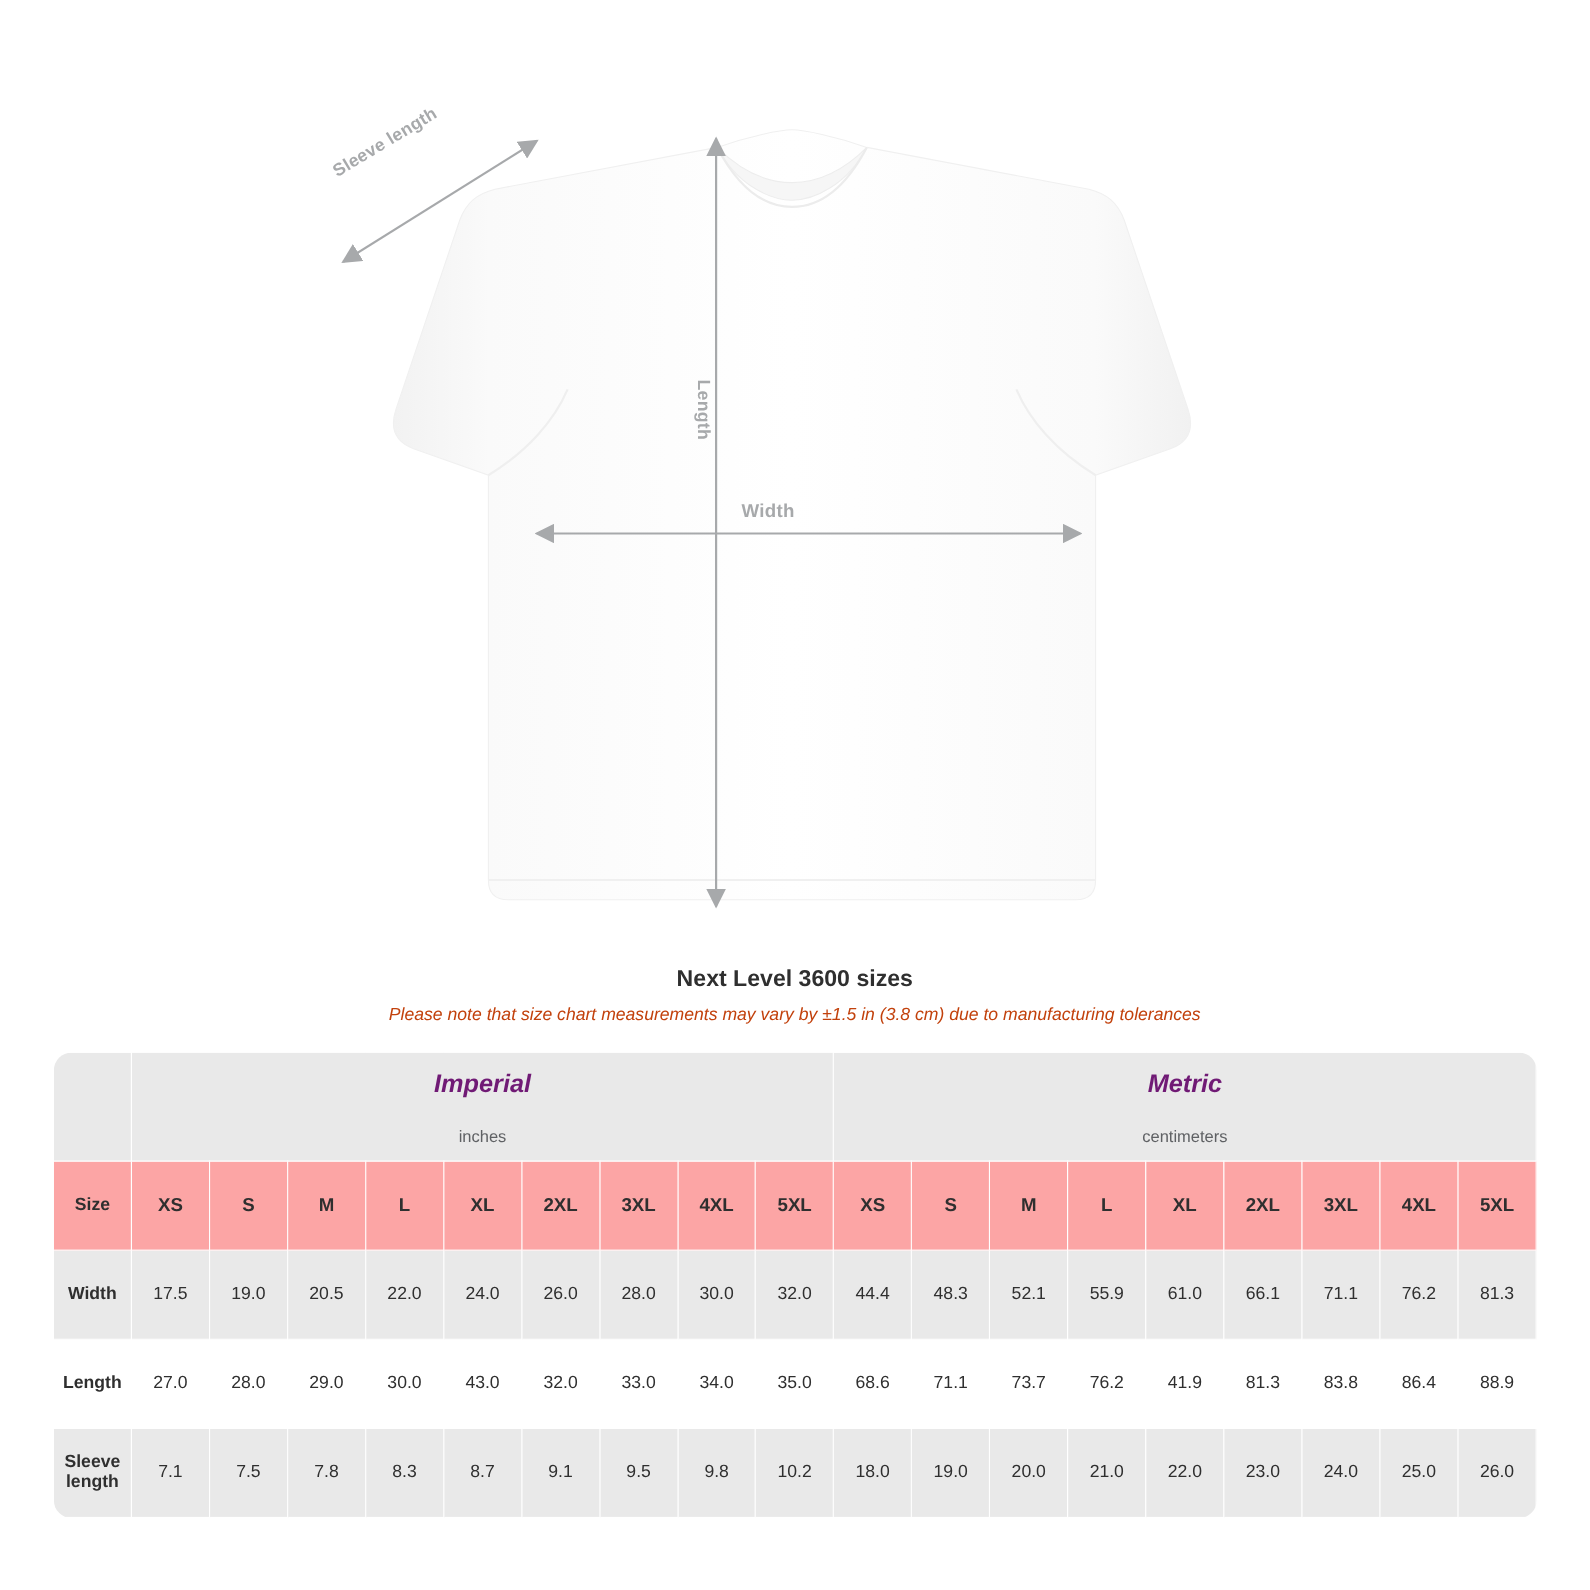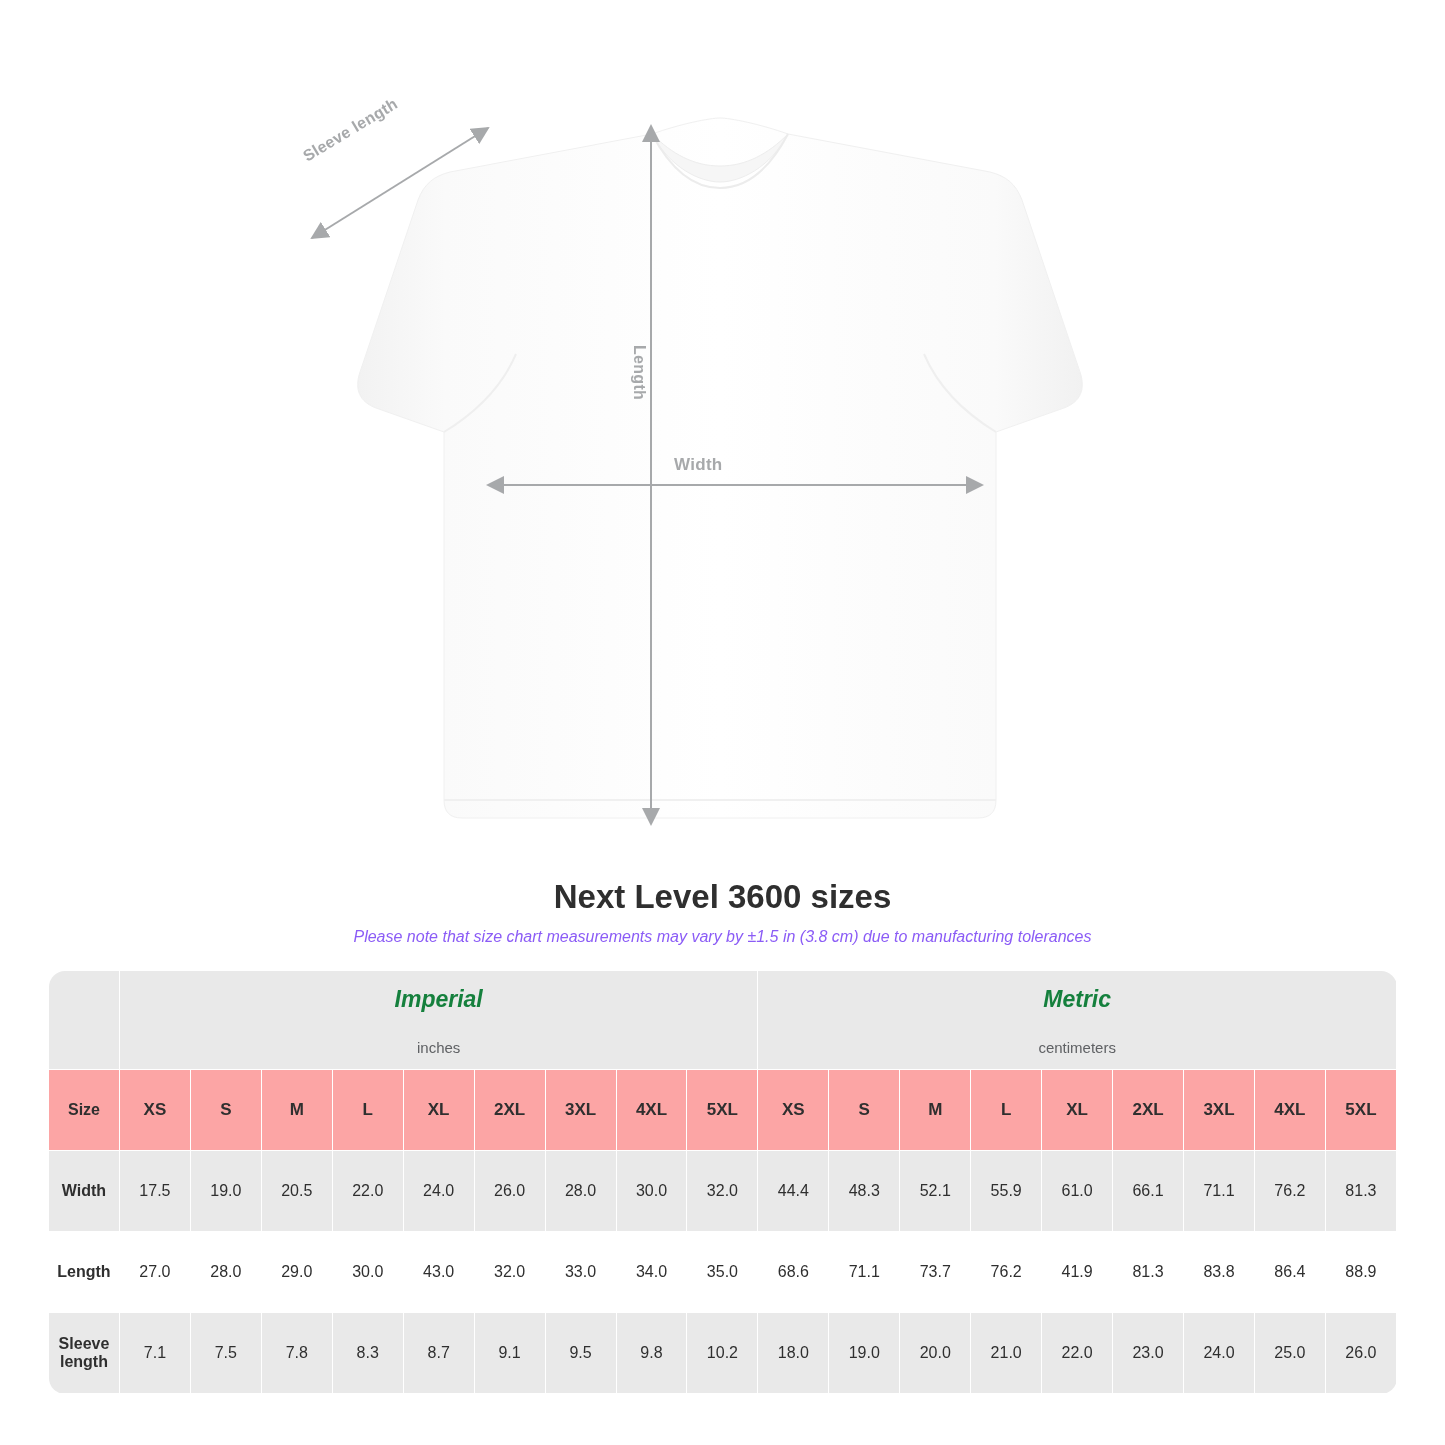--- a/index.html
+++ b/index.html
@@ -58,29 +58,29 @@
     top: 455px;
     font-size: 17px;
   }
 
   
   .title-block {
     text-align: center;
     margin-top: 18px;
   }
   .chart-title {
-    font-size: 33px;
+    font-size: 21px;
     font-weight: bold;
     color: #2f2f2f;
     margin: 0;
   }
   .chart-note {
     font-size: 16px;
     font-style: italic;
-    color: #8b5cf6;
+    color: #c2410c;
     margin-top: 12px;
   }
 
   
   .table-wrap {
     margin: 24px 48px 0 48px;
   }
   table.size-table {
     border-collapse: collapse;
     width: 1349px;
@@ -98,21 +98,21 @@
     background: #e9e9e9;
     vertical-align: middle;
   }
   .unit-head td.corner {
     background: #e9e9e9;
   }
   .unit-title {
     font-size: 23px;
     font-weight: bold;
     font-style: italic;
-    color: #15803d;
+    color: #701a75;
     line-height: 1.35;
   }
   .unit-sub {
     font-size: 15px;
     color: #5f6164;
     font-style: normal;
     font-weight: normal;
     margin-top: 24px;
   }
   .corner-tl { border-top-left-radius: 16px; }

